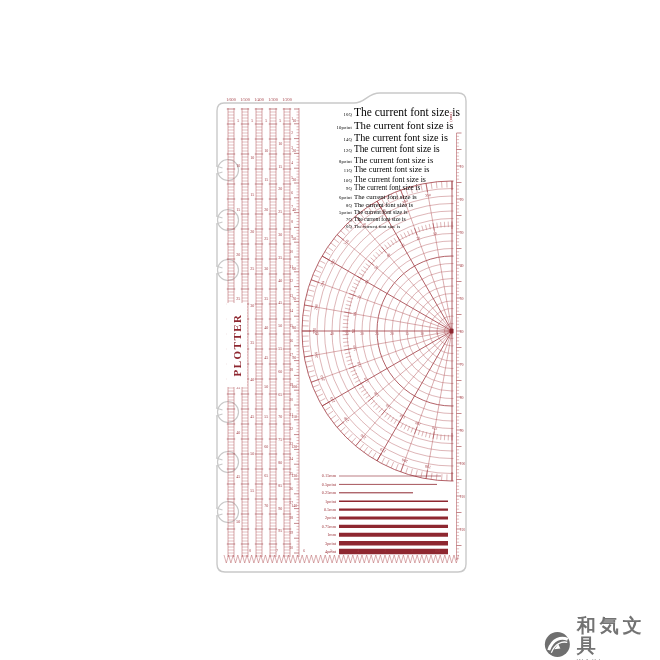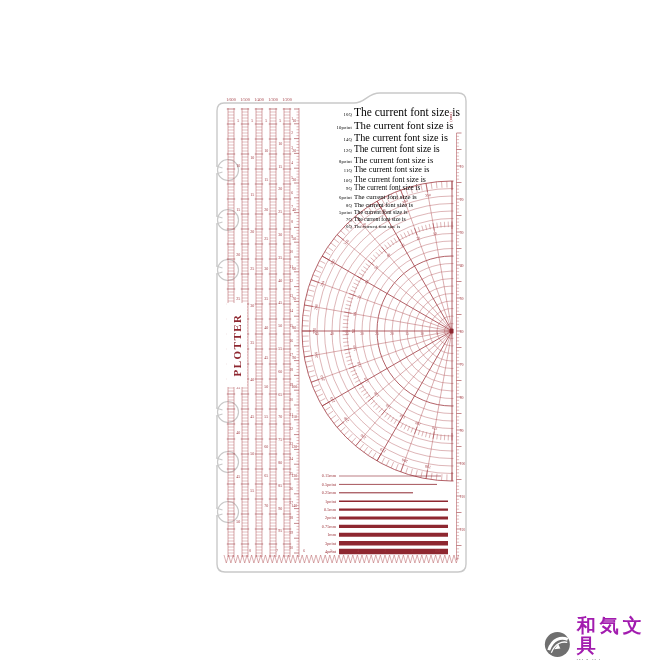--- a/index.html
+++ b/index.html
@@ -10,21 +10,21 @@
   #font-samples .fs-line{display:flex;align-items:baseline;white-space:nowrap;}
   #font-samples .fs-label{width:41px;text-align:right;font-size:4.6px;flex:0 0 41px;
                           letter-spacing:0.2px;padding-right:2px;}
   #brand-vertical{position:absolute;left:227px;top:303px;width:20px;height:84px;background:#fff;
                   display:flex;align-items:center;justify-content:center;}
   #brand-vertical span{transform:rotate(-90deg);font-weight:bold;font-size:11px;color:#8e2730;
                        letter-spacing:1.5px;white-space:nowrap;}
   #logo{position:absolute;left:544px;top:616px;display:flex;align-items:center;
         font-family:"Liberation Sans", sans-serif;color:#757575;}
   #logo .logo-texts{margin-left:6px;display:flex;flex-direction:column;}
-  #logo .logo-jp{font-size:19px;font-weight:bold;letter-spacing:4px;line-height:20px;color:#a21caf;}
+  #logo .logo-jp{font-size:19px;font-weight:bold;letter-spacing:4px;line-height:20px;color:#737373;}
   #logo .logo-en{font-size:6.4px;letter-spacing:2.6px;color:#8a8a8a;margin-top:2px;}
 </style>
 </head>
 <body>
 
 <div id="stage">
 
   <svg id="ruler-svg" width="660" height="660" viewBox="0 0 660 660">
       <path d="M 224,103 H 354 C 366,103 367,93 380,93 H 458 Q 466,93 466,101 V 564 Q 466,572 458,572 H 225 Q 217,572 217,564 V 111 Q 217,103 224,103 Z" fill="#ffffff" stroke="#c9c9c9" stroke-width="1.4"></path>
       <g>

